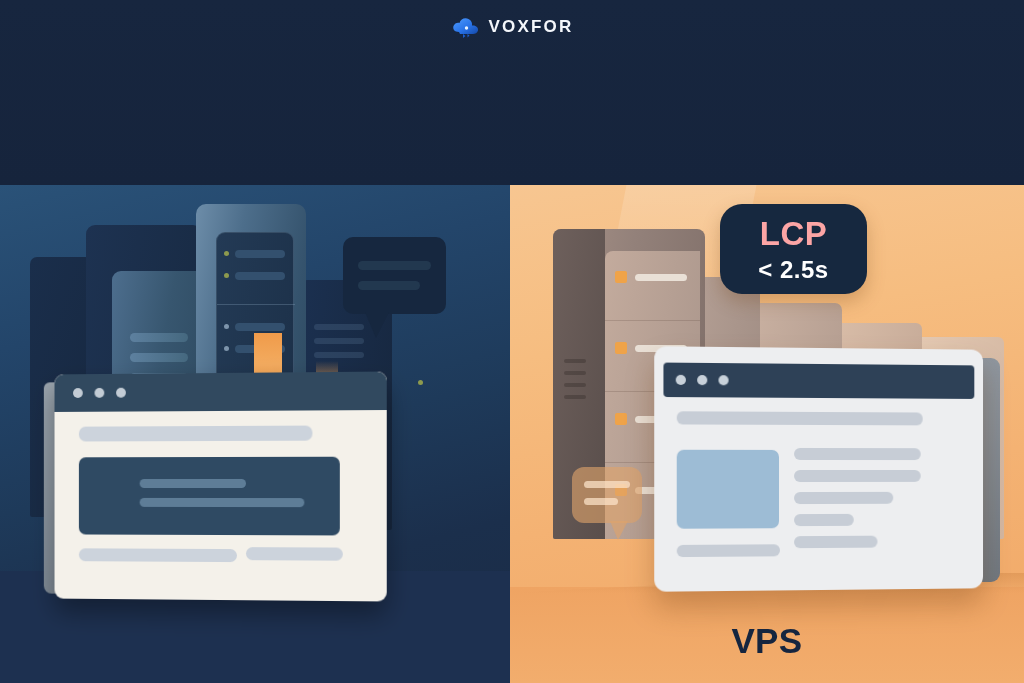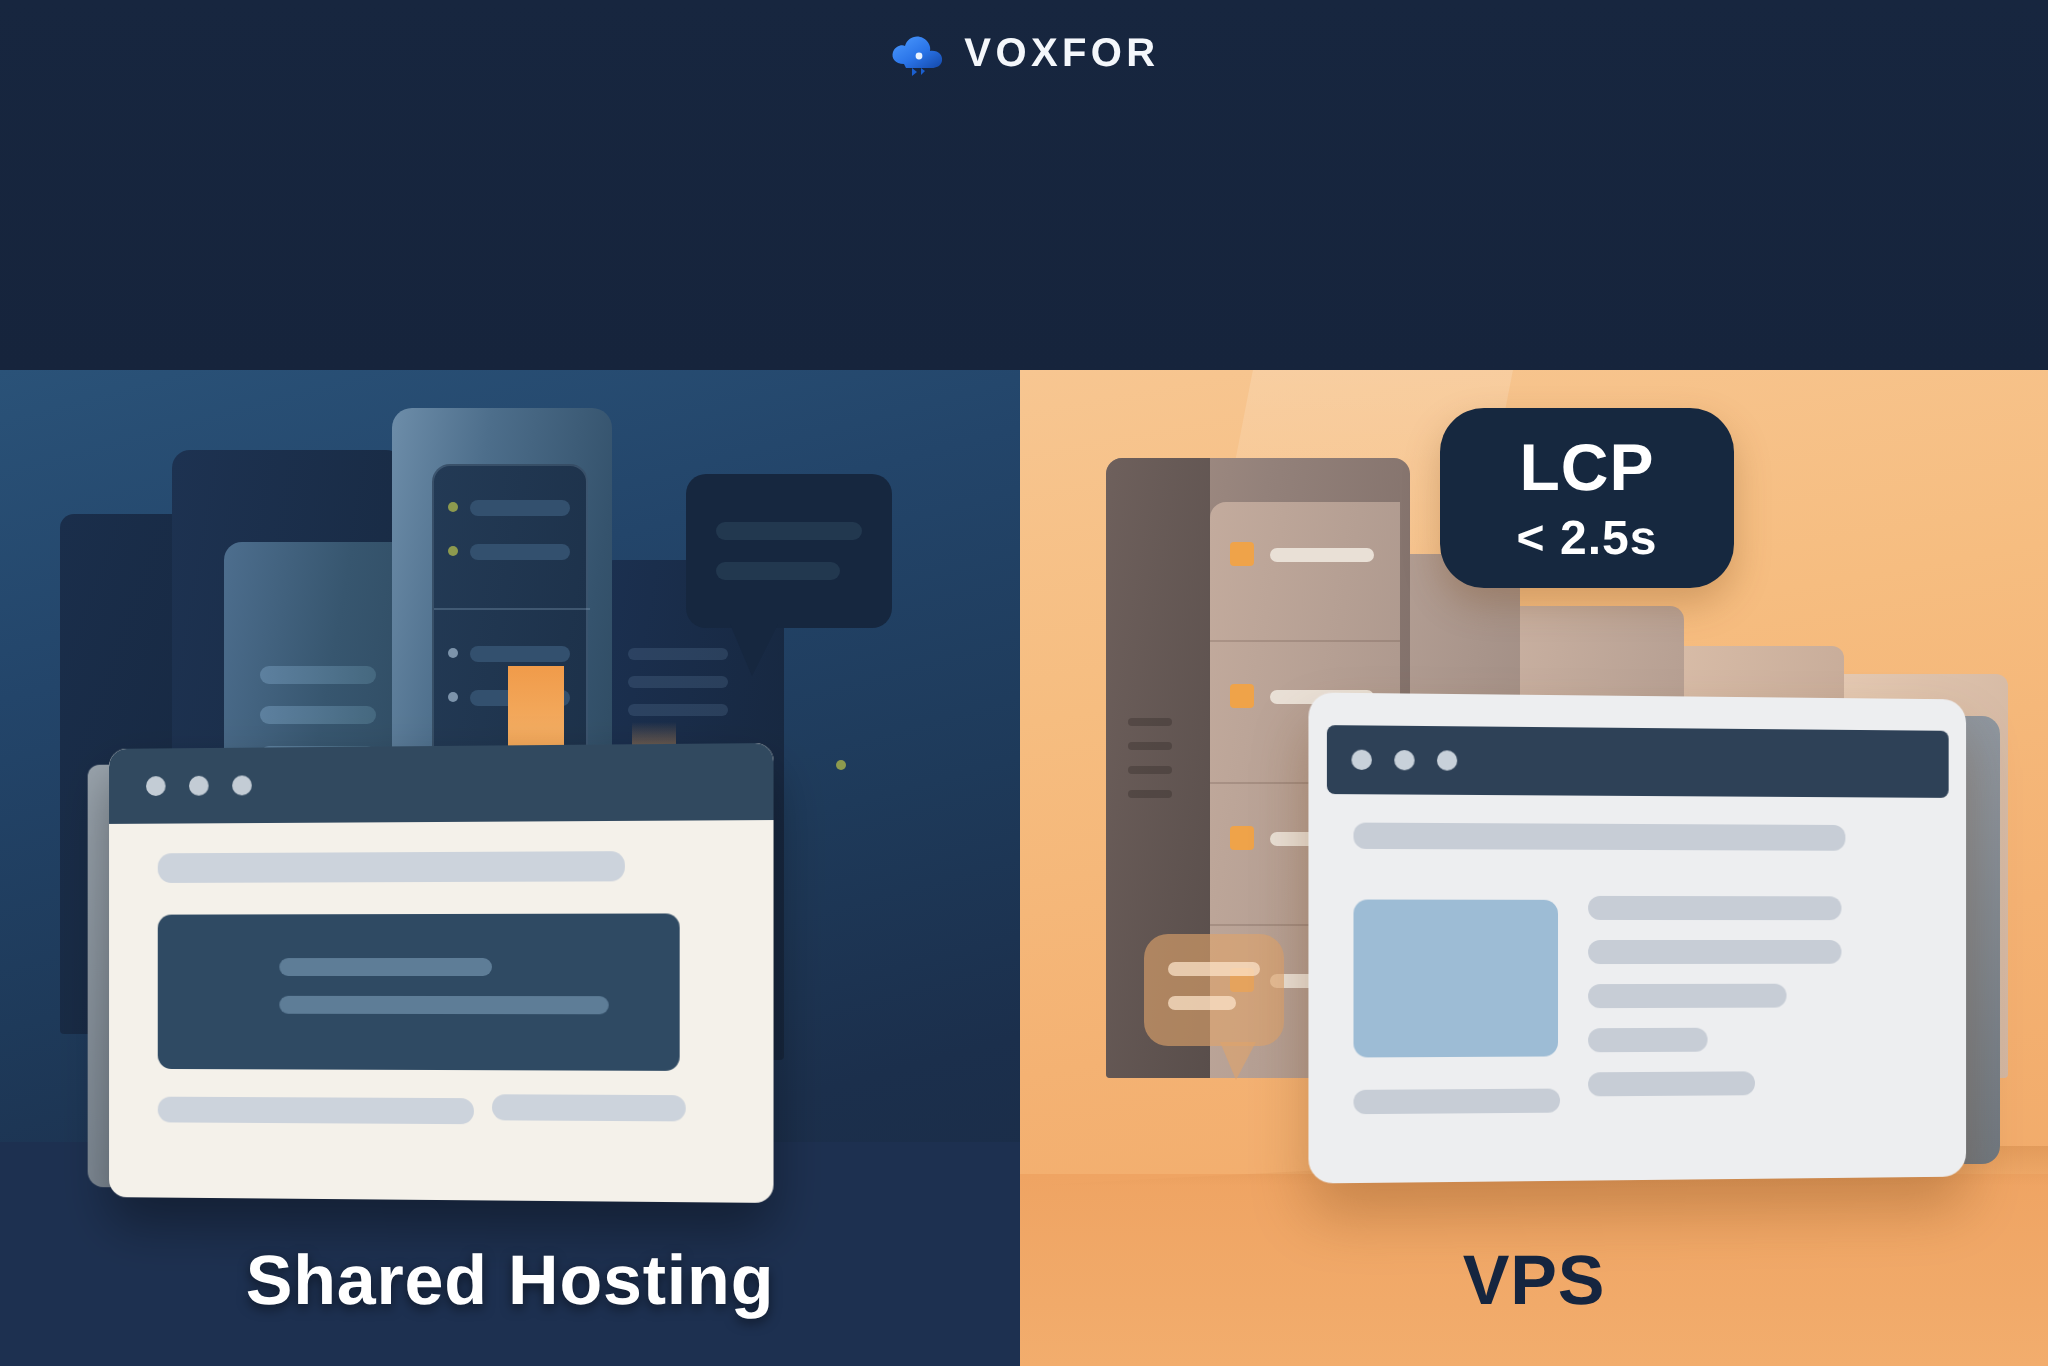--- a/index.html
+++ b/index.html
@@ -21,21 +21,21 @@
     background: linear-gradient(180deg, #17263f 0%, #16243c 100%);
     z-index: 40;
   }
   .brand {
     position: absolute; left: 0; top: 12px;
     width: 1024px; height: 30px;
     display: flex; align-items: center; justify-content: center; gap: 8px;
   }
   .brand-mark { width: 30px; height: 24px; display: block; }
   .brand-text {
-    color: #f4f7fb; font-size: 20px; font-weight: 700;
+    color: #f4f7fb; font-size: 17px; font-weight: 700;
     letter-spacing: 2.2px;
   }
   .headline {
     position: absolute; left: 0; top: 52px; width: 1024px;
     text-align: center; color: #ffffff;
     font-size: 44px; font-weight: 700; line-height: 1.27;
     letter-spacing: 0.6px;
     text-shadow: 0 2px 5px rgba(0,0,0,.45);
   }
   .headline .l2 { display: block; }
@@ -278,21 +278,21 @@
   .lcp-badge {
     position: absolute; left: 210px; top: 19px;
     width: 147px; height: 90px;
     background: #16283f; border-radius: 22px;
     display: flex; flex-direction: column;
     align-items: center; justify-content: center;
     z-index: 35;
     box-shadow: 0 8px 18px rgba(120,70,20,.28);
   }
   .lcp-title {
-    color: #ffffff; font-size: 33px; font-weight: 700; line-height: 1;
+    color: #fca5a5; font-size: 33px; font-weight: 700; line-height: 1;
     letter-spacing: .5px;
   }
   .lcp-value {
     color: #ffffff; font-size: 24px; font-weight: 700; line-height: 1;
     margin-top: 8px; letter-spacing: .5px;
   }
 
   
   .r-window {
     position: absolute; left: 146px; top: 163px; width: 330px; height: 242px;
@@ -422,21 +422,20 @@
         <span class="l-line" style="left:25px;top:53px;width:235px;height:15px"></span>
         <div class="l-content-box">
           <span class="cl" style="left:62px;top:22px;width:107px;height:9px"></span>
           <span class="cl" style="left:62px;top:41px;width:165px;height:9px"></span>
         </div>
         <span class="l-line" style="left:25px;top:176px;width:160px;height:13px"></span>
         <span class="l-line" style="left:194px;top:174px;width:96px;height:13px"></span>
       </div>
     </div>
 
-    <div class="panel-label label-shared">Shared Hosting</div>
   </div>
 
   <div class="panel panel-right">
 
     <div class="r-haze"></div>
     <div class="floor-right"></div>
 
     <div class="r-rack rr-e"></div>
     <div class="r-rack rr-d">
       <span class="dbar" style="top:46px"></span>

